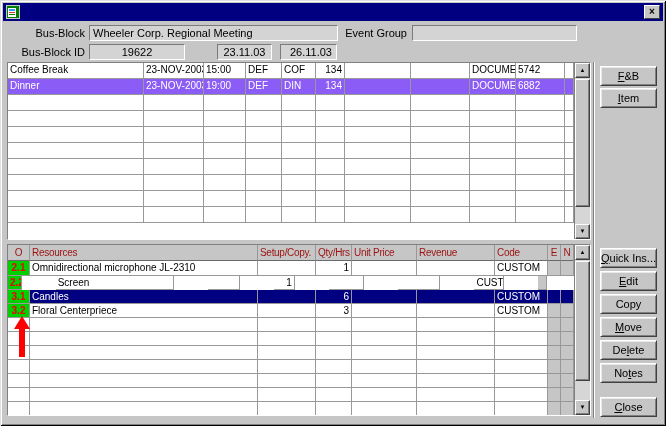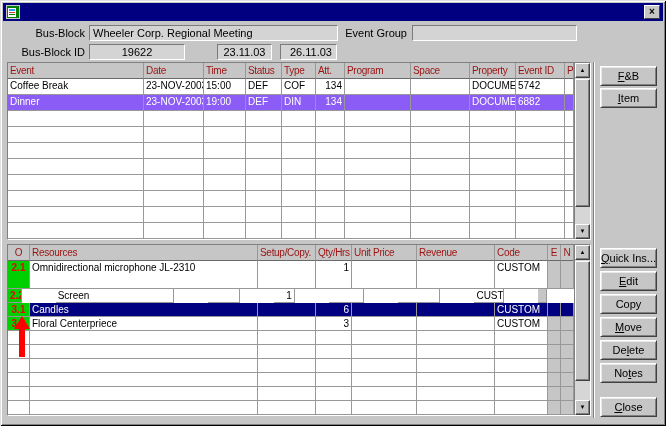--- a/index.html
+++ b/index.html
@@ -84,33 +84,20 @@
   <div class="lbl" style="left:150px;top:46px;width:63px;margin-top:14px;">Dates</div>
   <div class="fld center" style="left:217px;top:44px;width:55px;">23.11.03</div>
   <div class="fld center" style="left:280px;top:44px;width:57px;padding-left:8px;">26.11.03</div>
 
   <div class="g" id="event-grid" style="left:7px;top:62px;width:584px;height:178px;">
     <div class="sb">
       <div class="sb-btn sb-up"><span>▲</span></div>
       <div class="sb-thumb" style="top:16px;height:128px;"></div>
       <div class="sb-btn sb-down"><span>▼</span></div>
     </div>
-  <div class="g-hdr">
-        <div class="g-hc" style="width: 136px;">Event</div>
-        <div class="g-hc" style="width: 60px;">Date</div>
-        <div class="g-hc" style="width: 42px;">Time</div>
-        <div class="g-hc" style="width: 36px;">Status</div>
-        <div class="g-hc" style="width: 34px;">Type</div>
-        <div class="g-hc" style="width: 29px;">Att.</div>
-        <div class="g-hc" style="width: 66px;">Program</div>
-        <div class="g-hc" style="width: 59px;">Space</div>
-        <div class="g-hc" style="width: 46px;">Property</div>
-        <div class="g-hc" style="width: 49px;">Event ID</div>
-        <div class="g-hc" style="width: 9px; text-align: center;">P</div>
-      </div>
       <div class="g-row" style="height: 16px;">
         <div class="g-c" style="width: 136px;">Coffee Break</div>
         <div class="g-c" style="width: 60px;">23-NOV-2003</div>
         <div class="g-c" style="width: 42px;">15:00</div>
         <div class="g-c" style="width: 36px;">DEF</div>
         <div class="g-c" style="width: 34px;">COF</div>
         <div class="g-c" style="width: 29px; text-align: right;">134</div>
         <div class="g-c" style="width: 66px;"></div>
         <div class="g-c" style="width: 59px;"></div>
         <div class="g-c" style="width: 46px;">DOCUMENT</div>
@@ -246,21 +233,21 @@
         <div class="g-hc" style="width: 22px; text-align: center;">O</div>
         <div class="g-hc" style="width: 228px;">Resources</div>
         <div class="g-hc" style="width: 58px;">Setup/Copy.</div>
         <div class="g-hc" style="width: 36px;">Qty/Hrs</div>
         <div class="g-hc" style="width: 65px;">Unit Price</div>
         <div class="g-hc" style="width: 78px;">Revenue</div>
         <div class="g-hc" style="width: 53px;">Code</div>
         <div class="g-hc" style="width: 13px; text-align: center;">E</div>
         <div class="g-hc" style="width: 13px; text-align: center;">N</div>
       </div>
-      <div class="g-row" style="height: 28px;">
+      <div class="g-row" style="height: 15px;">
         <div class="g-c o-cell" style="width: 22px;">2.1</div>
         <div class="g-c" style="width: 228px;">Omnidirectional microphone JL-2310</div>
         <div class="g-c" style="width: 58px;"></div>
         <div class="g-c" style="width: 36px; text-align: right;">1</div>
         <div class="g-c" style="width: 65px;"></div>
         <div class="g-c" style="width: 78px;"></div>
         <div class="g-c" style="width: 53px;">CUSTOM</div>
         <div class="g-c gray-cell" style="width: 13px;"></div>
         <div class="g-c gray-cell" style="width: 13px;"></div>
       </div>

